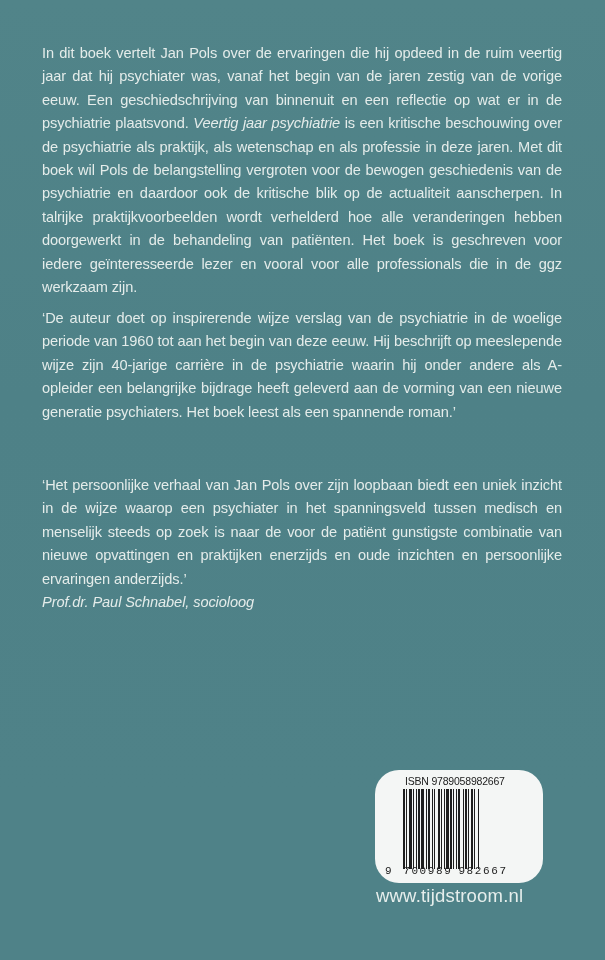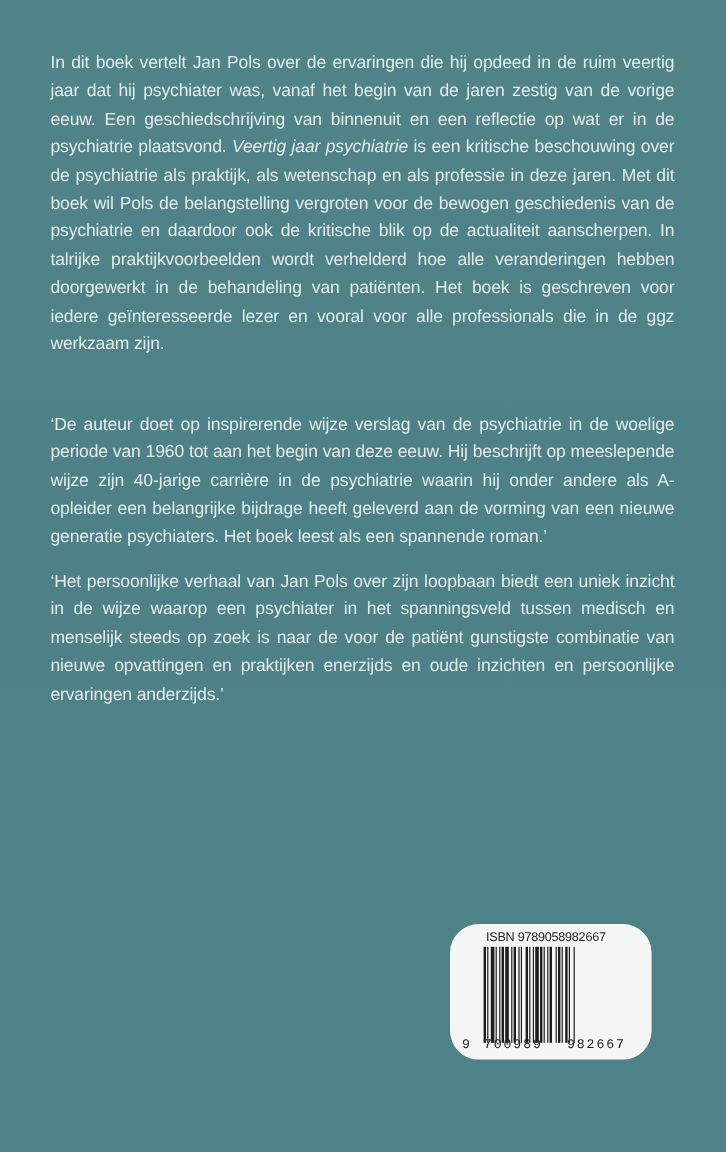--- a/index.html
+++ b/index.html
@@ -15,21 +15,21 @@
       background: linear-gradient(180deg, #518489 0%, #4e8187 50%, #4f8288 100%);
     }
     .text-block {
       position: absolute; left: 42px; width: 520px;
       font-size: 14.6px; line-height: 23.4px;
       text-align: justify; letter-spacing: -0.1px;
     }
     .text-block p { margin: 0; }
     .i { font-style: italic; }
     #blurb { top: 42px; }
-    #quote1 { top: 307px; margin-top: 36px; }
+    #quote1 { top: 307px; }
     #quote2 { top: 474px; }
     .attr { font-style: italic; text-align: left; }
     .barcode-box {
       position: absolute; left: 375px; top: 770px; width: 168px; height: 113px;
       background: #f4f6f5;
       border-radius: 24px;
     }
     .isbn-label {
       position: absolute; left: 30px; top: 5px; font-size: 10.5px; color: #222;
       letter-spacing: -0.2px;
@@ -38,21 +38,21 @@
       position: absolute; left: 28px; top: 19px; width: 112px; height: 80px;
       display: flex; align-items: stretch;
     }
     .bars span { display: block; height: 100%; }
     .digits {
       position: absolute; left: 10px; top: 95px; font-size: 11px; color: #222;
       letter-spacing: 1.6px; font-family: "Liberation Mono", monospace;
       background: transparent;
     }
     .digits .first { margin-right: 10px; }
-    .digits .grp2 { margin-left: 20px; }
+    .digits .grp2 { margin-left: 6px; }
     .url {
       position: absolute; left: 376px; top: 885px; font-size: 18.5px;
       color: #e6eeec; letter-spacing: 0.2px;
     }
   </style>
 </head>
 <body>
 
 <div class="cover">
 
@@ -61,20 +61,21 @@
       <span>In dit boek vertelt Jan Pols over de ervaringen die hij opdeed in de ruim veertig jaar dat hij psychiater was, vanaf het begin van de jaren zestig van de vorige eeuw. Een geschiedschrijving van binnenuit en een reflectie op wat er in de psychiatrie plaatsvond. </span><span class="i">Veertig jaar psychiatrie</span><span> is een kritische beschouwing over de psychiatrie als praktijk, als wetenschap en als professie in deze jaren. Met dit boek wil Pols de belangstelling vergroten voor de bewogen geschiedenis van de psychiatrie en daardoor ook de kritische blik op de actualiteit aanscherpen. In talrijke praktijkvoorbeelden wordt verhelderd hoe alle veranderingen hebben doorgewerkt in de behandeling van patiënten. Het boek is geschreven voor iedere geïnteresseerde lezer en vooral voor alle professionals die in de ggz werkzaam zijn.</span>
     </p>
   </div>
 
   <div class="text-block" id="quote1">
     <p>‘De auteur doet op inspirerende wijze verslag van de psychiatrie in de woelige periode van 1960 tot aan het begin van deze eeuw. Hij beschrijft op meeslepende wijze zijn 40-jarige carrière in de psychiatrie waarin hij onder andere als A-opleider een belangrijke bijdrage heeft geleverd aan de vorming van een nieuwe generatie psychiaters. Het boek leest als een spannende roman.’</p>
   </div>
 
   <div class="text-block" id="quote2">
     <p>‘Het persoonlijke verhaal van Jan Pols over zijn loopbaan biedt een uniek inzicht in de wijze waarop een psychiater in het spanningsveld tussen medisch en menselijk steeds op zoek is naar de voor de patiënt gunstigste combinatie van nieuwe opvattingen en praktijken enerzijds en oude inzichten en persoonlijke ervaringen anderzijds.’</p>
+    <p class="attr">Prof.dr. Paul Schnabel, socioloog</p>
   </div>
 
   <div class="barcode-box">
     <div class="isbn-label">ISBN 9789058982667</div>
     <div class="bars" id="bars">
         <span style="width: 2px; background: rgb(30, 30, 30);"></span>
         <span style="width: 1px; background: transparent;"></span>
         <span style="width: 1px; background: rgb(30, 30, 30);"></span>
         <span style="width: 2px; background: transparent;"></span>
         <span style="width: 3px; background: rgb(30, 30, 30);"></span>
@@ -122,13 +123,14 @@
         <span style="width: 1px; background: rgb(30, 30, 30);"></span>
         <span style="width: 3px; background: transparent;"></span>
         <span style="width: 1px; background: rgb(30, 30, 30);"></span>
         <span style="width: 1px; background: transparent;"></span>
       </div>
     <div class="digits">
       <span class="first">9</span><span>700989</span><span class="grp2">982667</span>
     </div>
   </div>
 
+  <div class="url">www.tijdstroom.nl</div>
 </div>
 
 </body></html>

